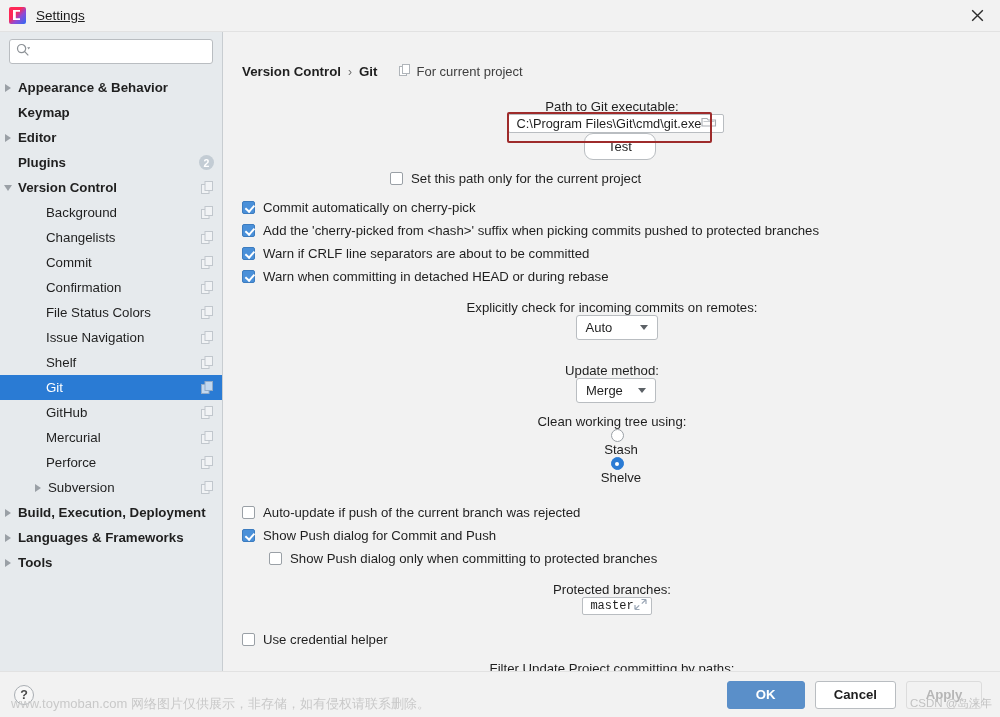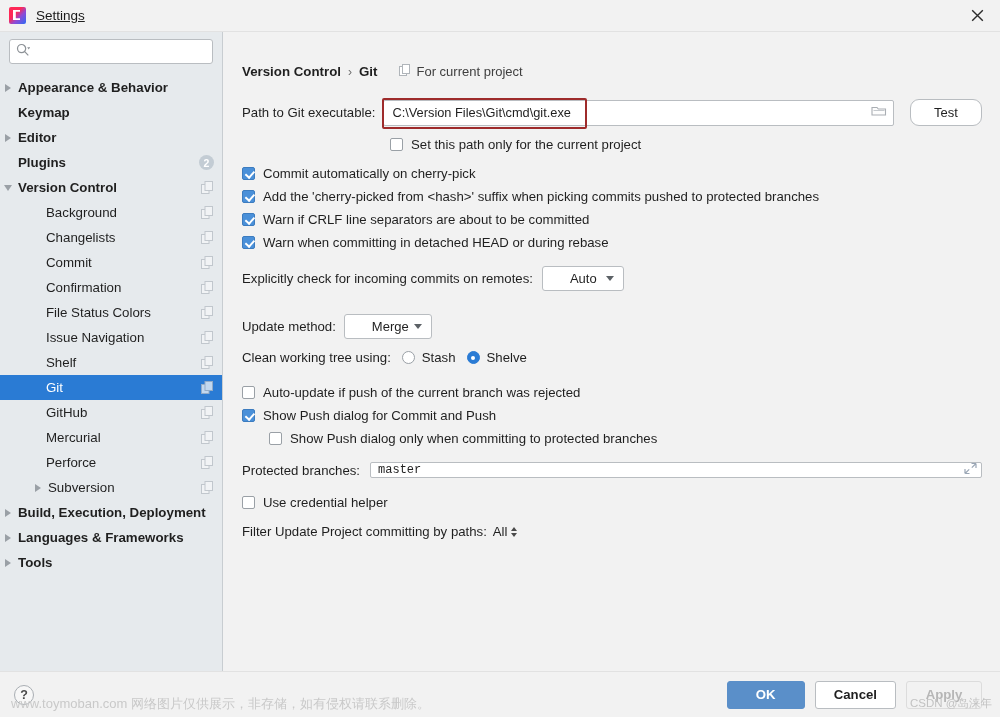--- a/index.html
+++ b/index.html
@@ -195,20 +195,21 @@
     color: #404040;
     display: flex;
     align-items: center;
     font-size: 13px;
   }
   .breadcrumb .proj .pi { margin-right: 5px; display:block; }
 
   .row {
     display: flex;
     align-items: center;
+    flex-direction: column;
   }
   .lbl { font-size: 13.2px; color: #1f1f1f; }
 
   .path-row { margin-bottom: 11px; }
   .path-field {
     position: relative;
     flex: 1;
     height: 26px;
     margin-left: 8px;
     background: #ffffff;
@@ -278,21 +279,21 @@
   }
   .cb-row .txt { margin-left: 8px; font-size: 13.2px; }
 
   .select {
     height: 25px;
     background: #ffffff;
     border: 1px solid #b9bdc1;
     border-radius: 3px;
     display: inline-flex;
     align-items: center;
-    padding: 0 4px 0 27px;
+    padding: 0 4px 0 9px;
     font-size: 13px;
     cursor: default;
   }
   .select .sv { white-space: nowrap; }
   .select .caret {
     width: 18px;
     display: flex;
     justify-content: center;
     align-items: center;
   }
@@ -622,21 +623,21 @@
               <rect x="3.5" y="0.5" width="7" height="9" fill="#ffffff" stroke="#b0b5ba" stroke-width="1"></rect>
             </svg>
           </span>
           <span>For current project</span>
         </span>
       </div>
 
       <div class="row path-row">
         <span class="lbl">Path to Git executable:</span>
         <div class="path-field">
-          <span class="val">C:\Version Files\Git\cmd\git.exe</span>
+          <span class="val">C:\Program Files\Git\cmd\git.exe</span>
           <span class="folder-icon">
             <svg width="16" height="14" viewBox="0 0 16 14">
               <path d="M1 3.5 L6 3.5 L7.3 5 L14.5 5 L14.5 11 L1 11 Z" fill="#fdfdfd" stroke="#a9aeb3" stroke-width="1.1"></path>
               <path d="M2.5 6.5 L13.5 6.5" stroke="#c5c9cd" stroke-width="1"></path>
             </svg>
           </span>
           <span class="annot-box"></span>
         </div>
         <button class="btn test-btn">Test</button>
       </div>

